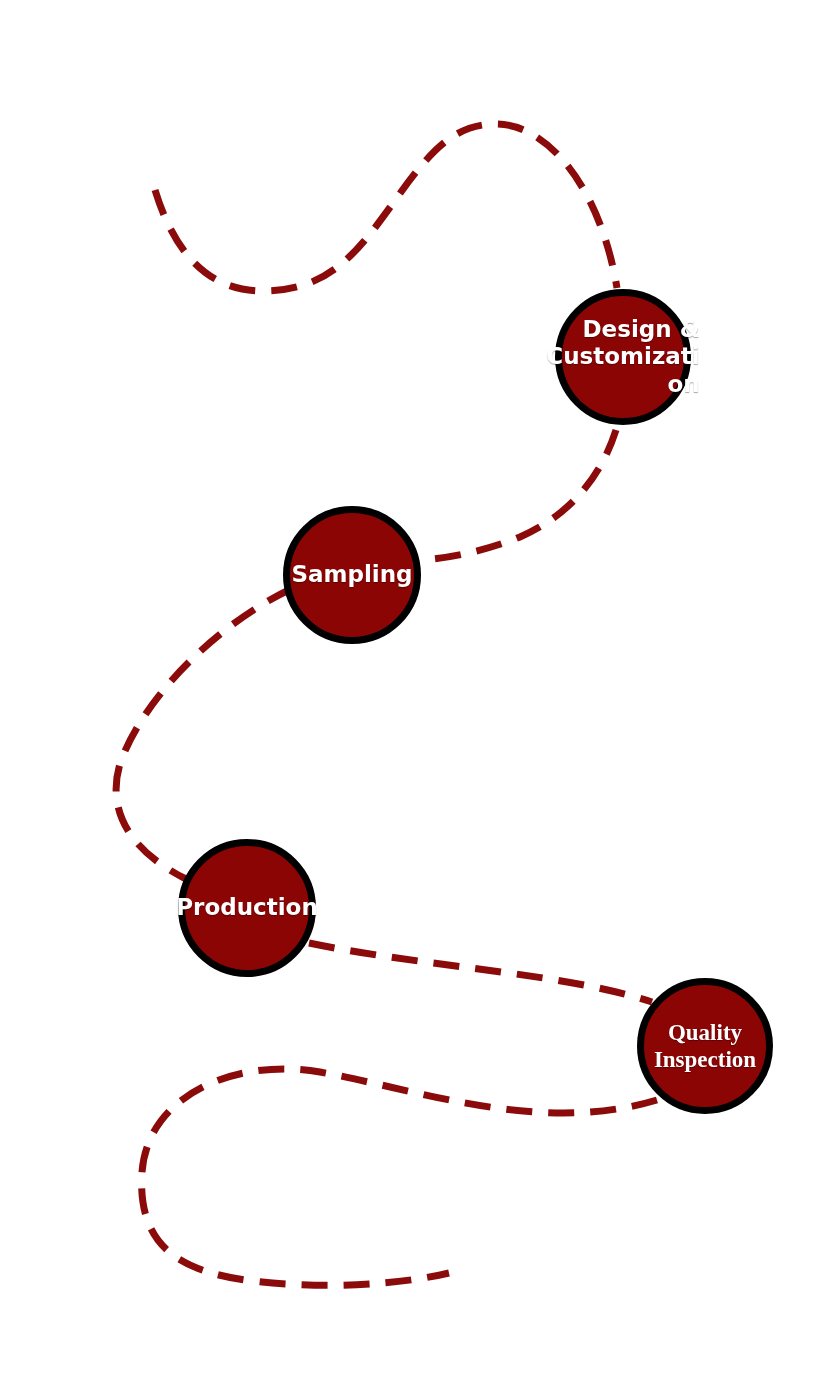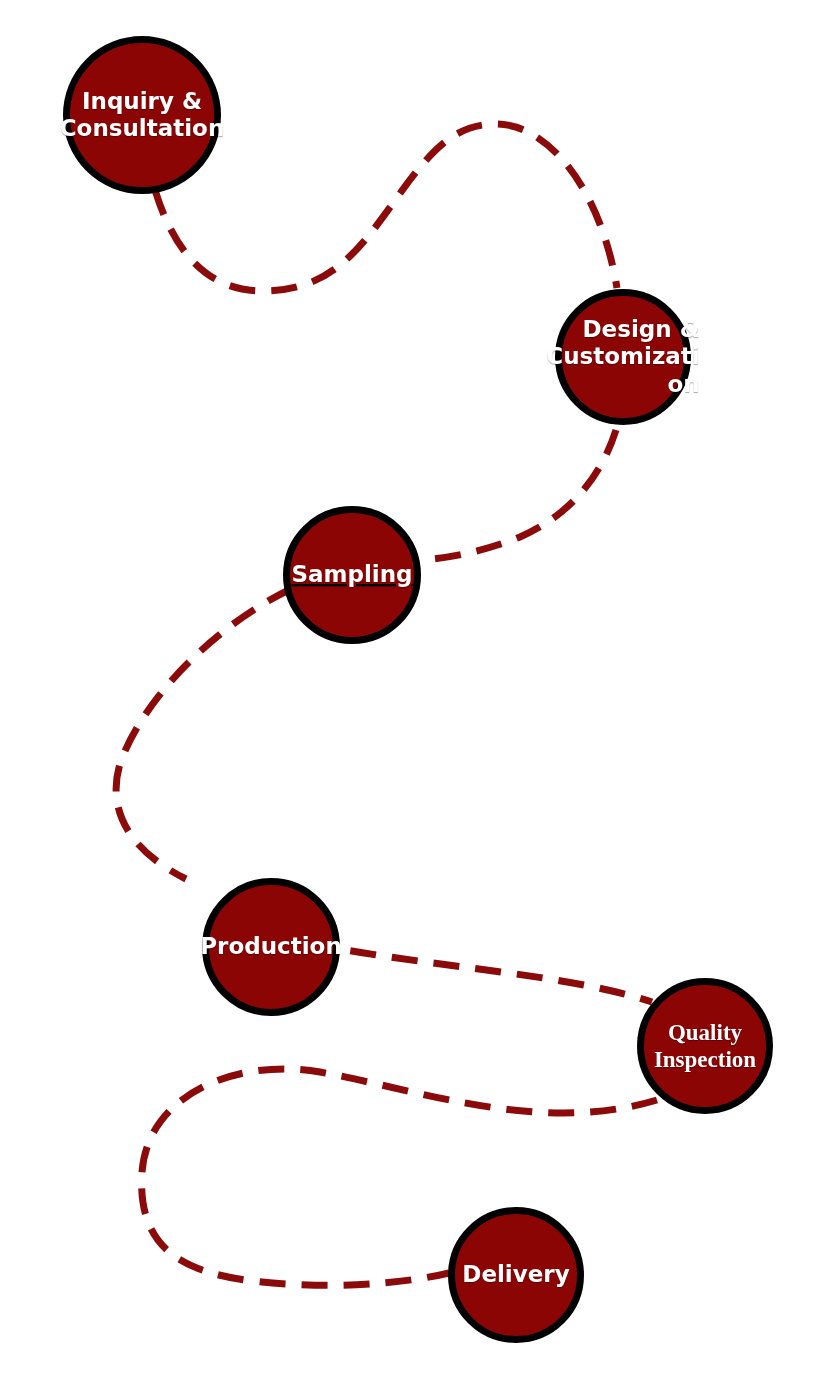--- a/index.html
+++ b/index.html
@@ -44,59 +44,52 @@
     color: #FFFFFF;
     font-weight: bold;
     font-size: 23px;
     line-height: 1.18;
     white-space: pre-line;
     text-shadow: 0 1px 1px rgba(0,0,0,0.35);
   }
   
   .node-1 { left: 63px;  top: 36px;   width: 158px; height: 158px; }
   .node-2 { left: 555px; top: 289px;  width: 136px; height: 136px; text-align: right; }
-  .node-3 { left: 283px; top: 506px;  width: 138px; height: 138px; text-decoration: underline; }
-  .node-4 { left: 178px; top: 878px;  width: 138px; height: 138px; margin-left: 24px; }
+  .node-3 { left: 283px; top: 506px;  width: 138px; height: 138px; }
+  .node-4 { left: 178px; top: 839px;  width: 138px; height: 138px; }
   .node-5 { left: 637px; top: 978px;  width: 136px; height: 136px; font-family: Liberation Serif, serif; }
   .node-6 { left: 448px; top: 1207px; width: 136px; height: 136px; }
 </style>
 </head>
 <body>
 
 <div class="stage">
 
   <svg class="connector-layer" viewBox="0 0 828 1380">
     <path d="M 155,190 C 175,255 210,292 265,291 C 330,290 358,252 396,199 C 432,148 455,126 492,124 C 545,121 600,185 617,288" stroke="#8B0A0A"></path>
     <path d="M 616,430 C 601,477 570,515 520,537 C 485,551 450,558 421,560" stroke="#8B0A0A"></path>
     <path d="M 291,589 C 225,620 150,688 122,758 C 107,798 118,845 186,879" stroke="#8B0A0A"></path>
     <path d="M 309,943 C 430,968 560,972 652,1002" stroke="#8B0A0A"></path>
     <path d="M 657,1100 C 540,1135 420,1090 320,1072 C 240,1058 148,1092 142,1172 C 137,1248 182,1272 252,1281 C 330,1290 402,1284 449,1273" stroke="#8B0A0A"></path>
   </svg>
 
-  <div class="node node-1">
-    <span class="label">Inquiry &amp;
-Consultation</span>
-  </div>
 
   <div class="node node-2">
     <span class="label">Design &amp;
 Customizati
 on</span>
   </div>
 
   <div class="node node-3">
     <span class="label">Sampling</span>
   </div>
 
   <div class="node node-4">
     <span class="label">Production</span>
   </div>
 
   <div class="node node-5">
     <span class="label">Quality
 Inspection</span>
   </div>
 
-  <div class="node node-6">
-    <span class="label">Delivery</span>
-  </div>
 
 </div>
 
 </body></html>

